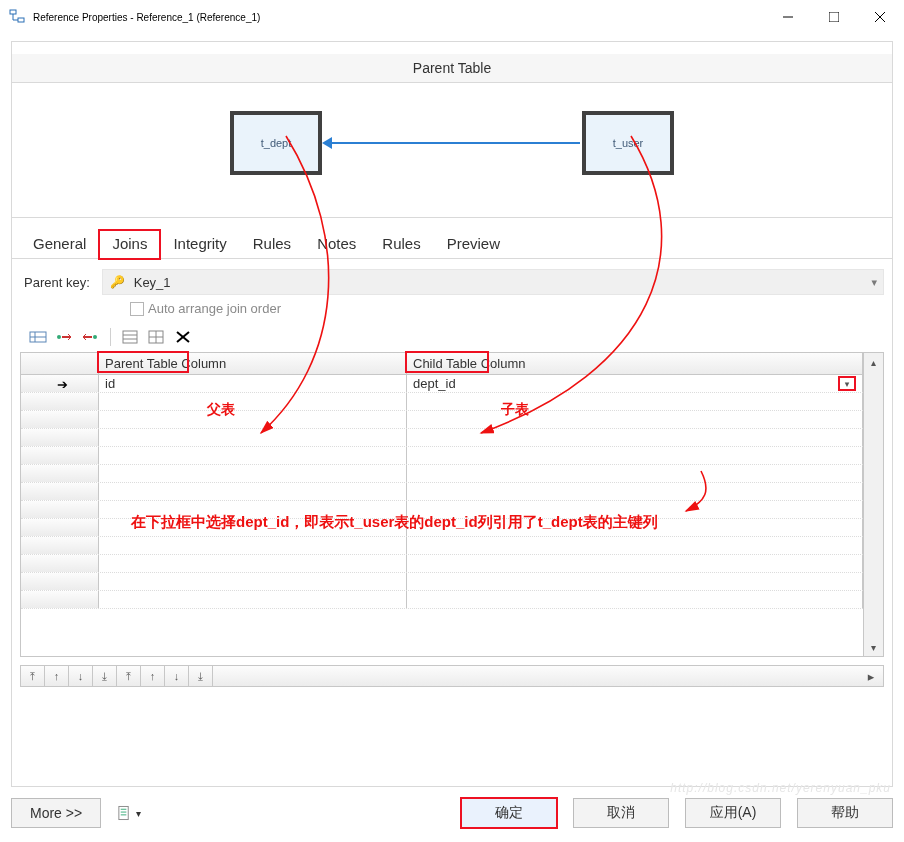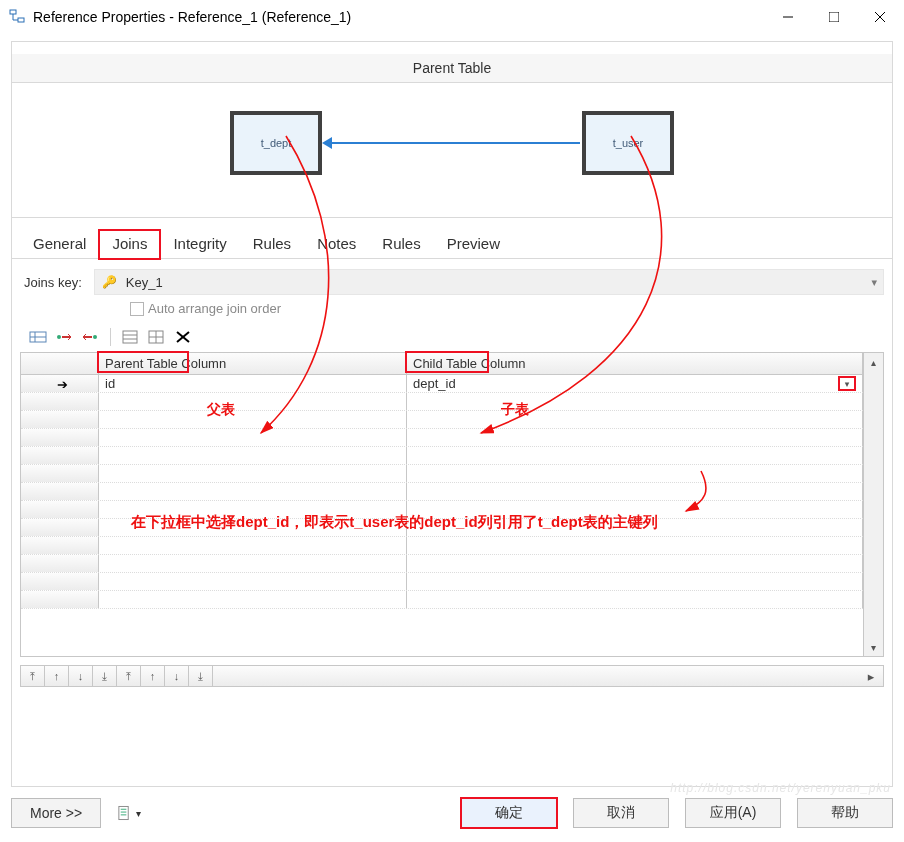--- a/index.html
+++ b/index.html
@@ -12,21 +12,21 @@
     overflow: hidden;
     border: 1px solid #fff;
   }
   
   .titlebar {
     height: 32px; display: flex; align-items: center;
     padding: 0 0 0 8px; background: #fff;
   }
   .titlebar .appicon { width:16px; height:16px; margin-right:8px; position:relative; }
   .titlebar .appicon svg { width:16px; height:16px; }
-  .titlebar .title { flex: 1; font-size: 14px; color:#000; }
+  .titlebar .title { flex: 1; font-size: 10px; color:#000; }
   .winbtn { width:46px; height:32px; display:flex; align-items:center; justify-content:center; color:#000;}
   .winbtn svg { width:10px; height:10px; stroke:#000; stroke-width:1; fill:none; }
   
   .content { position: absolute; left: 10px; top: 40px; right: 10px; bottom: 54px;
     border: 1px solid #d9d9d9; background:#fff; }
   
   .diagram-hdr { display:flex; border-bottom:1px solid #d9d9d9; }
   .diagram-hdr .cell { flex:1; text-align:center; padding:6px 0;
     background:#f6f6f6; border-right:1px solid #d9d9d9; font-size:14px;margin-top:12px; }
   .diagram-hdr .cell:last-child { border-right:none; }
@@ -169,21 +169,21 @@
     <div class="tab active hl">Joins</div>
     <div class="tab">Integrity</div>
     <div class="tab">Rules</div>
     <div class="tab">Notes</div>
     <div class="tab">Rules</div>
     <div class="tab">Preview</div>
   </div>
   <div class="tabstrip-line"></div>
 
   <div class="pkrow">
-    <label>Joins key:</label>
+    <label>Parent key:</label>
     <div class="combo">
       <span class="keyglyph">🔑</span>
       <span>Key_1</span>
       <span class="chev">▾</span>
     </div>
   </div>
   <div class="chkrow">
     <span class="cb"></span>
     <span>Auto arrange join order</span>
   </div>

